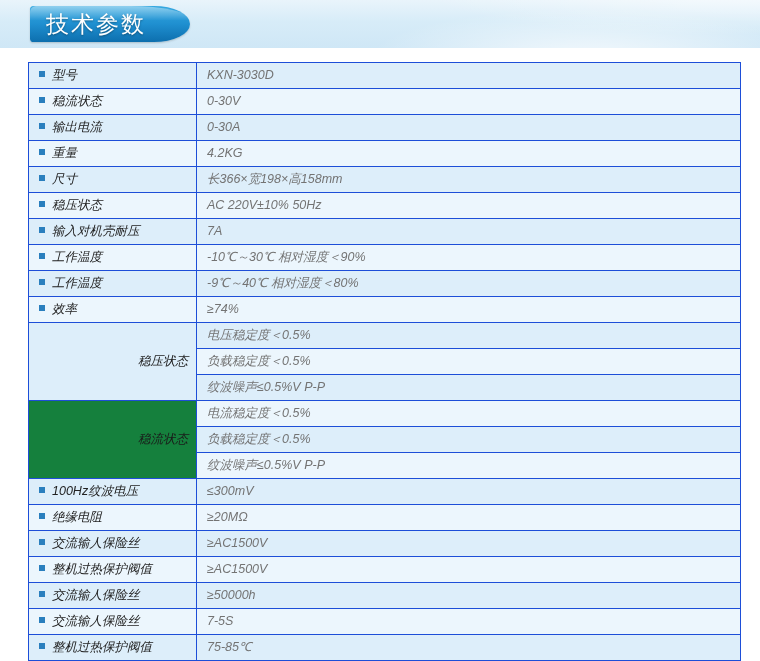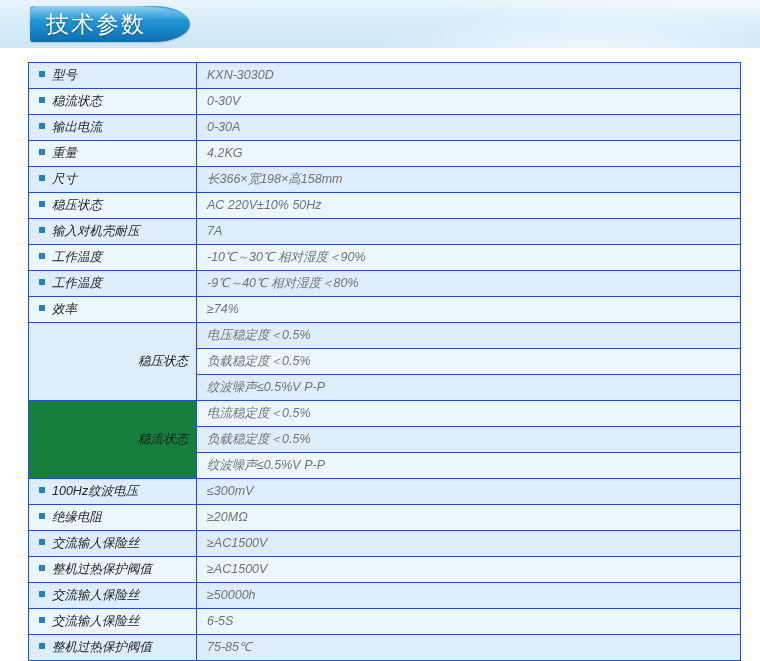--- a/index.html
+++ b/index.html
@@ -226,21 +226,21 @@
         <td class="value">≥AC1500V</td>
       </tr>
 
       <tr class="row-a">
         <td class="label"><span class="bullet"></span><span>交流输人保险丝</span></td>
         <td class="value">≥50000h</td>
       </tr>
 
       <tr class="row-b">
         <td class="label"><span class="bullet"></span><span>交流输人保险丝</span></td>
-        <td class="value">6-5S</td>
+        <td class="value">7-5S</td>
       </tr>
 
       <tr class="row-a">
         <td class="label"><span class="bullet"></span><span>整机过热保护阀值</span></td>
         <td class="value">75-85℃</td>
       </tr>
 
       <tr class="row-b">
         <td class="label"></td>
         <td class="value">三位 LED数字显示 ±1%±1字</td>

